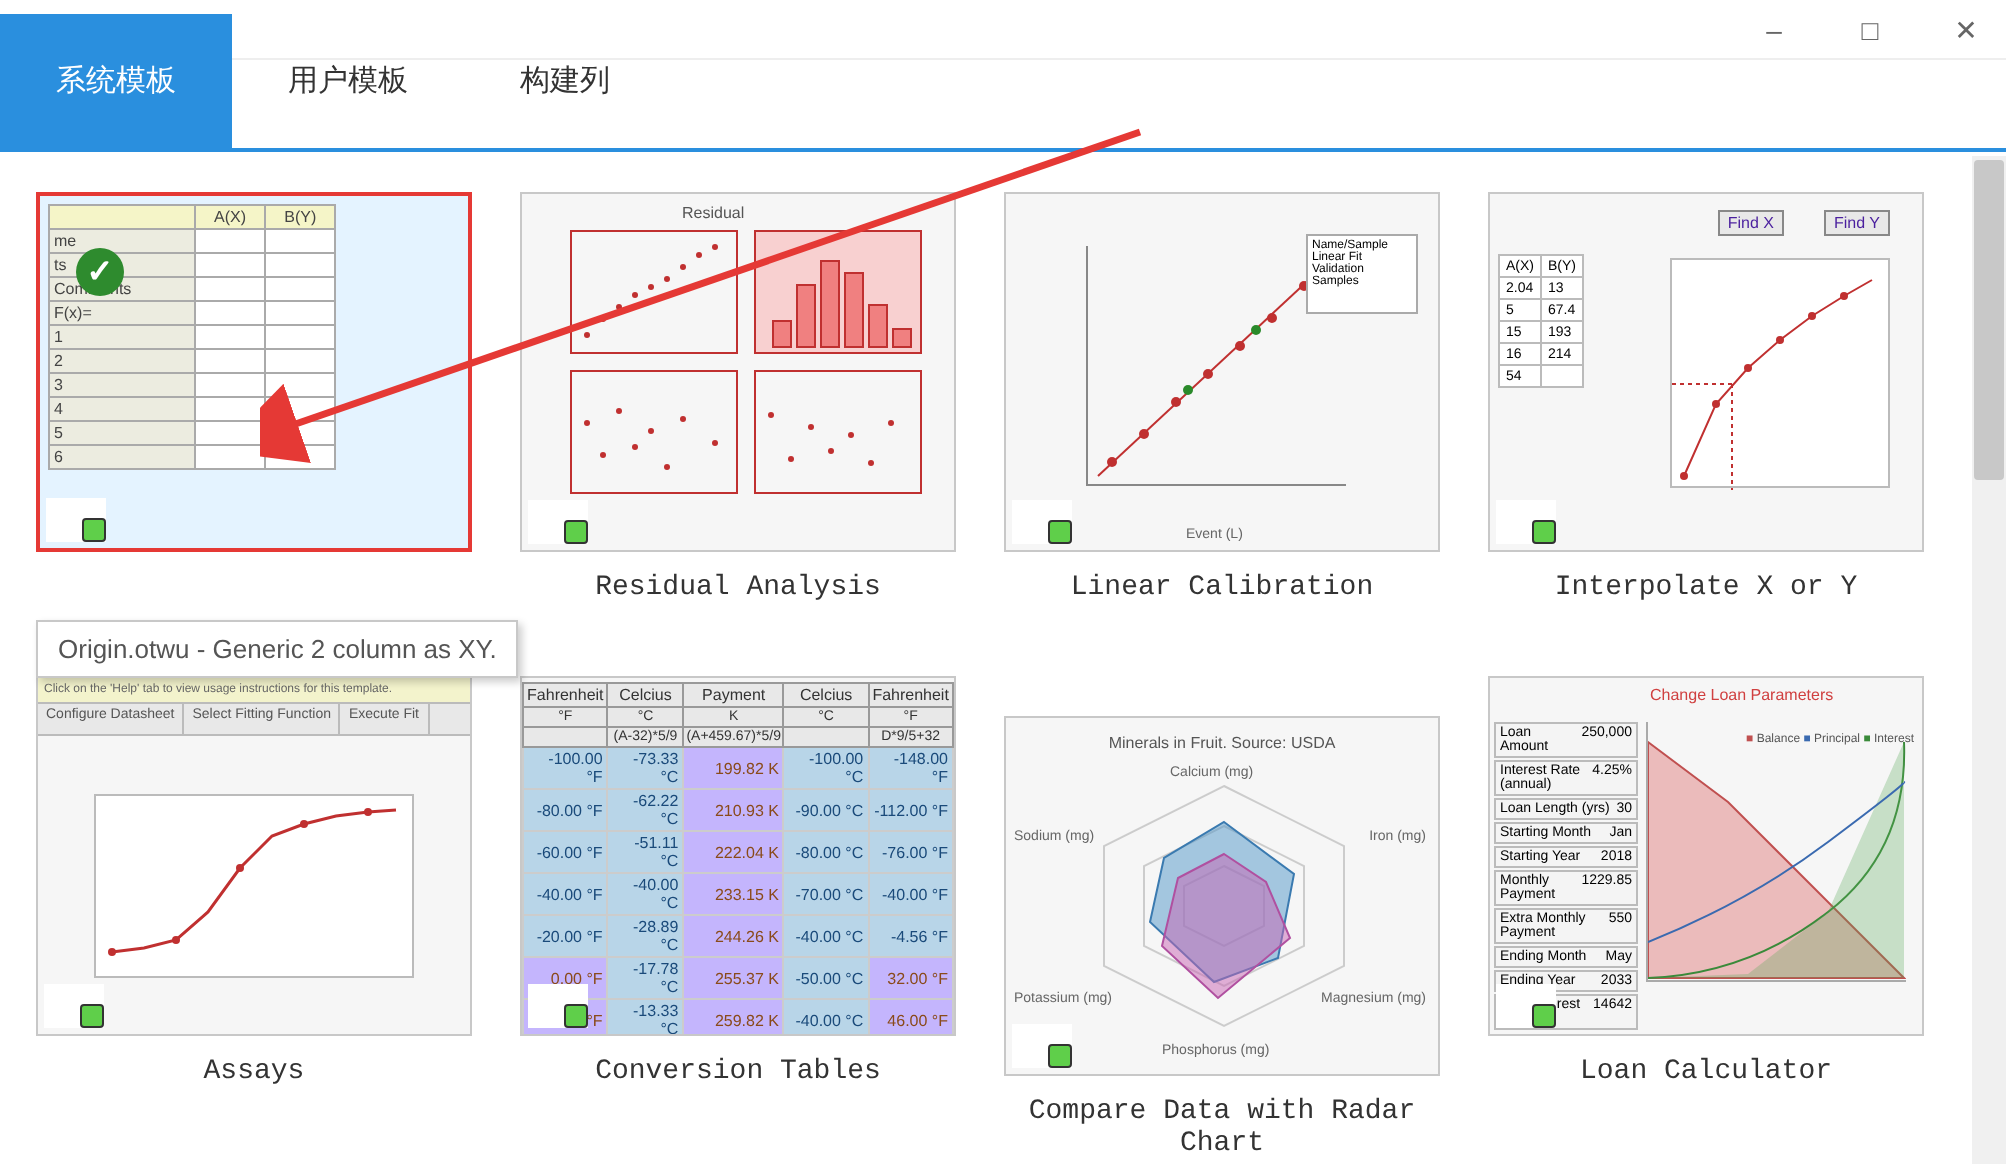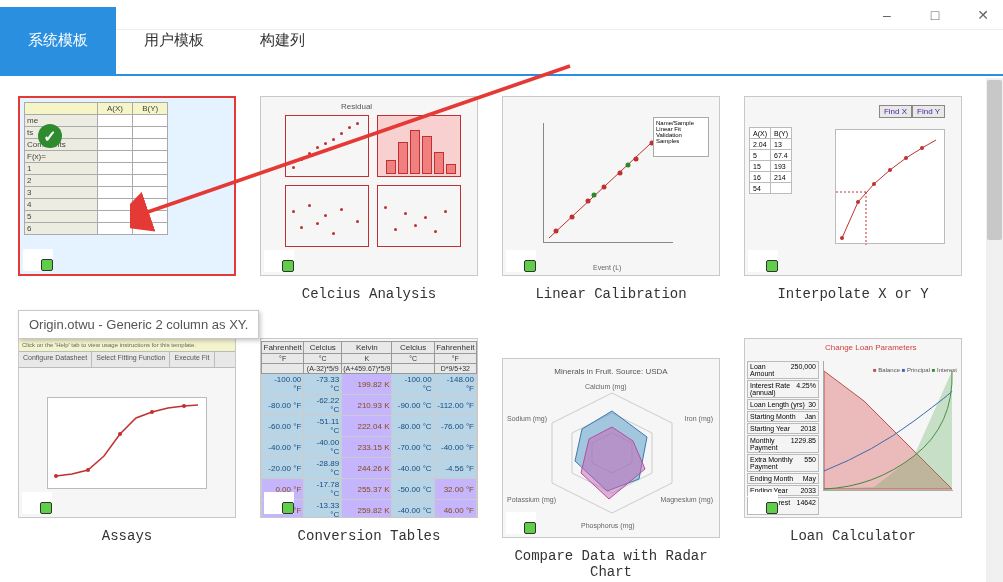--- a/index.html
+++ b/index.html
@@ -48,21 +48,21 @@
 .thumb2 { background: #fcfcfc; position: relative; }
 .thumb2 .plotarea { position: absolute; top: 26px; left: 40px; width: 130px; height: 120px; border-left: 1px solid #888; border-bottom: 1px solid #888; }
 .thumb2 .legend { position: absolute; top: 20px; right: 10px; width: 56px; height: 40px; border: 1px solid #aaa; background: #fff; font-size: 6px; padding: 2px; }
 .thumb2 svg { position: absolute; top: 0; left: 0; }
 
 
 .thumb3 { background: #fcfcfc; position: relative; }
 .thumb3 .tbl { position: absolute; top: 30px; left: 4px; border-collapse: collapse; font-size: 7px; }
 .thumb3 .tbl td { border: 1px solid #bbb; padding: 1px 3px; height: 11px; background: #fff; }
 .thumb3 .plotarea { position: absolute; top: 32px; left: 90px; width: 110px; height: 115px; border: 1px solid #bbb; background: #fff; }
-.thumb3 .btns { position: absolute; top: 8px; right: 16px; display: flex; gap: 0; text-align: right; }
+.thumb3 .btns { position: absolute; top: 8px; right: 16px; display: flex; gap: 20px; text-align: right; }
 .thumb3 .btns span { border: 1px solid #888; background: #e8e8e8; font-size: 8px; padding: 1px 4px; color: #4a1f9e; }
 
 
 .thumb4 { background: #f5f5f5; position: relative; }
 .thumb4 .hdr { height: 16px; background: #e8e8e8; font-size: 7px; border-bottom: 1px solid #bbb; display:flex; }
 .thumb4 .hdr span { border-right: 1px solid #bbb; padding: 2px 4px; color: #555; }
 .thumb4 .plotarea { position: absolute; top: 58px; left: 28px; width: 160px; height: 92px; background: #fff; border: 1px solid #bbb; }
 
 
 .thumb5 { background: #fff; }
@@ -224,21 +224,21 @@
         <div class="dot" style="top:26px;left:26px"></div>
           <div class="dot" style="top:38px;left:36px"></div>
         <div class="dot" style="top:30px;left:46px"></div>
           <div class="dot" style="top:44px;left:56px"></div>
         <div class="dot" style="top:24px;left:66px"></div>
       </div>
       <div class="corner-badge">
           <div class="lock"></div>
         </div>
     </div>
-    <div class="caption">Celcius Analysis</div>
+    <div class="caption">Residual Analysis</div>
   </div>
 
   <div class="template-item">
     <div class="thumb thumb2">
       <div class="plotarea">
         <svg width="130" height="120">
           <line x1="5" y1="115" x2="120" y2="8" stroke="#c03030" stroke-width="1"></line>
           <circle cx="12" cy="108" r="2.5" fill="#c03030"></circle>
             <circle cx="28" cy="94" r="2.5" fill="#c03030"></circle>
           <circle cx="44" cy="78" r="2.5" fill="#c03030"></circle>
@@ -342,21 +342,21 @@
     <div class="caption">Assays</div>
   </div>
 
   <div class="template-item">
     <div class="thumb thumb5">
       <table id="convtable">
           <tbody>
             <tr>
               <th>Fahrenheit</th>
               <th>Celcius</th>
-              <th>Kelvin</th>
+              <th>Payment</th>
               <th>Celcius</th>
               <th>Fahrenheit</th>
             </tr>
             <tr>
               <th class="sub">°F</th>
               <th class="sub">°C</th>
               <th class="sub">K</th>
               <th class="sub">°C</th>
               <th class="sub">°F</th>
             </tr>

